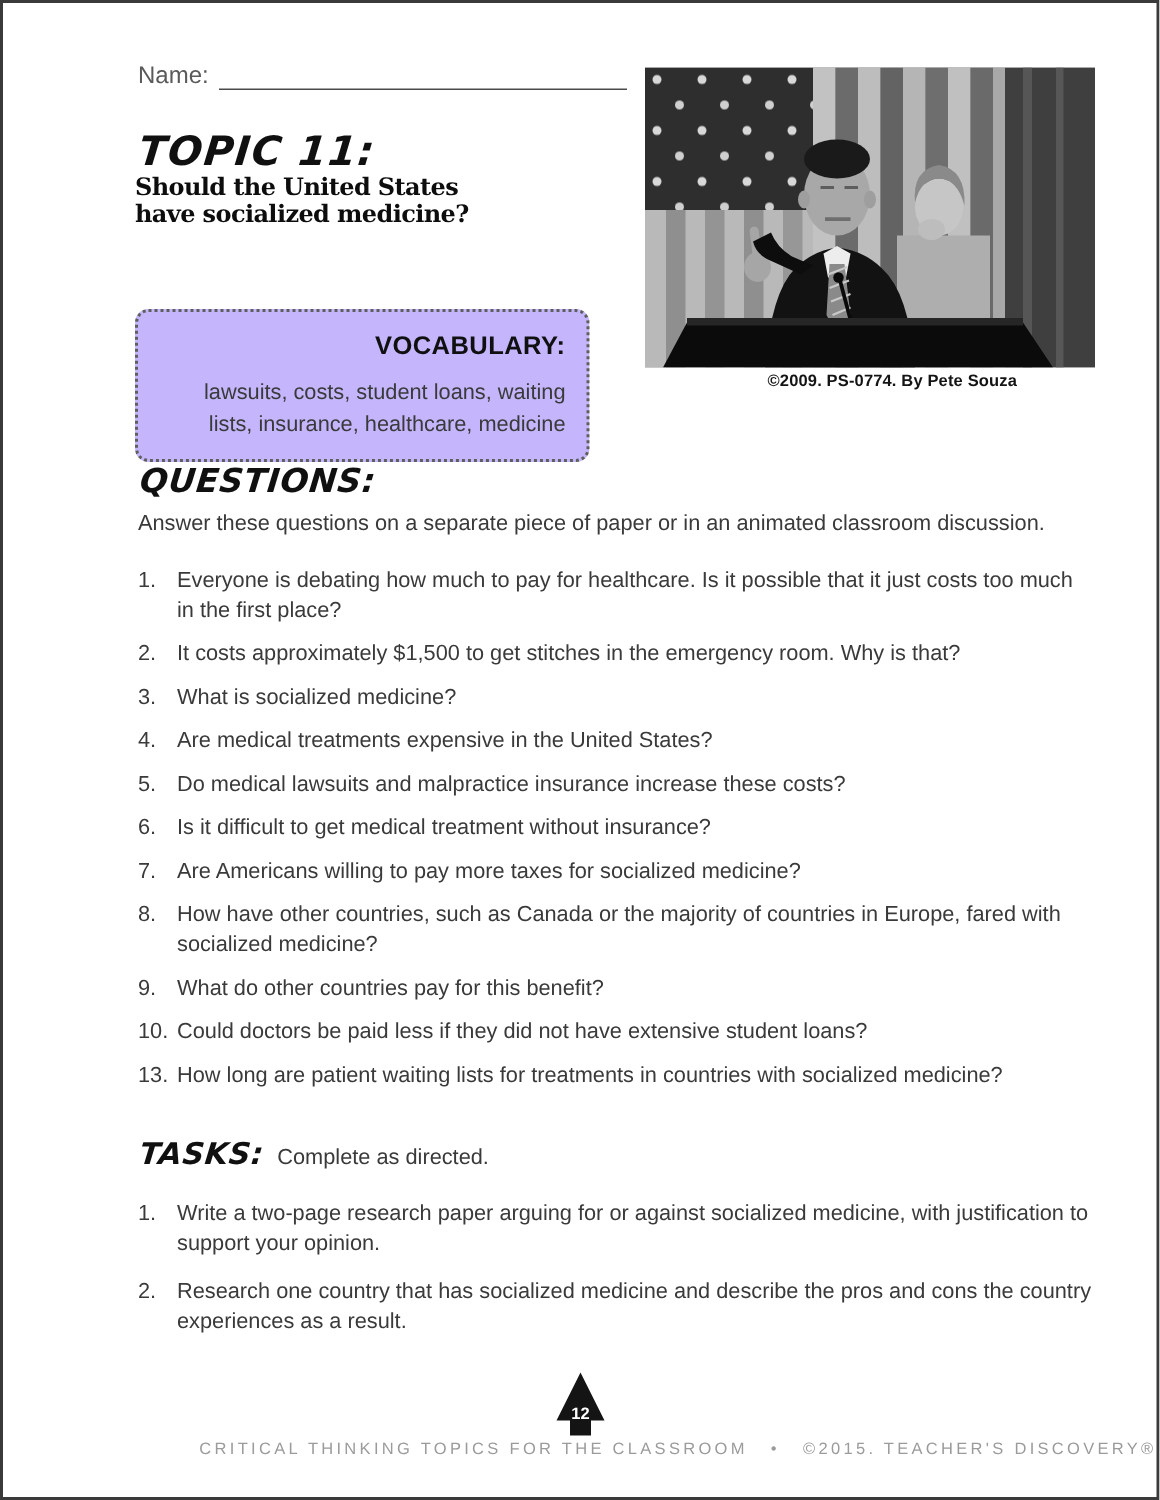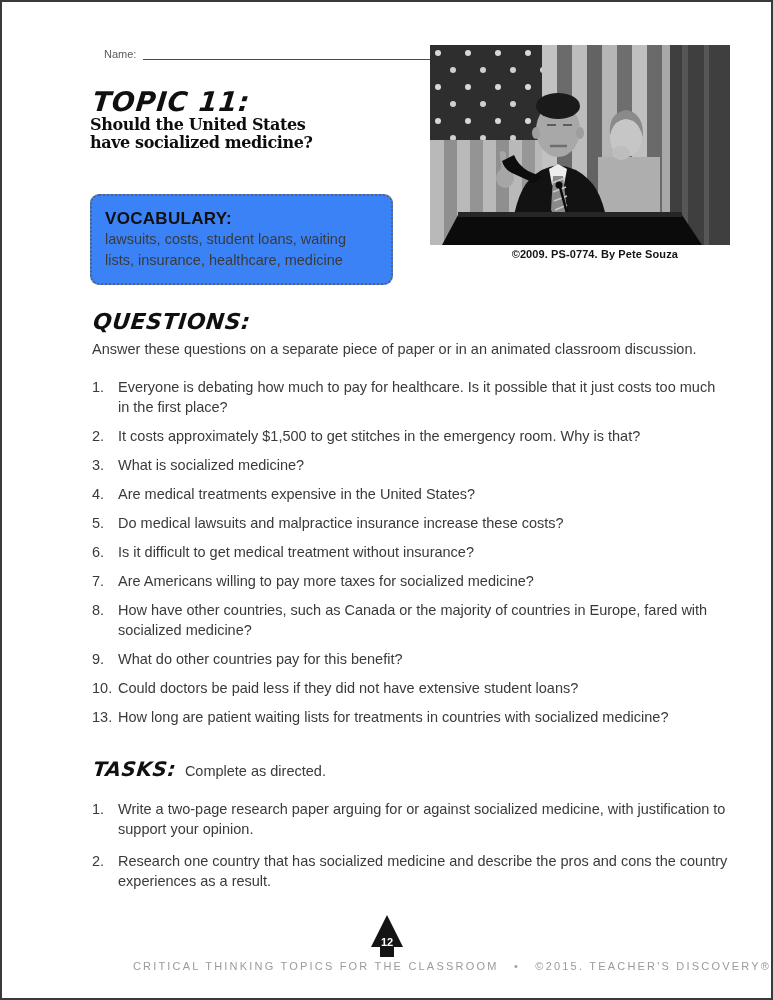--- a/index.html
+++ b/index.html
@@ -10,49 +10,50 @@
     background: #ffffff;
     border: 2px solid #3a3a3a;
     box-sizing: border-box;
     overflow: hidden;
     font-family: "Liberation Sans", sans-serif;
     color: #333;
   }
 
   
   .name-row {
-    position: absolute; left: 102px; top: 40px; width: 326px;
+    position: absolute; left: 90px; top: 40px; width: 326px;
     display: flex; align-items: flex-end;
-    font-size: 11px; color: #5a5a5a;
+    font-size: 16px; color: #5a5a5a;
   }
   .name-line { flex: 1; margin-left: 7px; height: 17px; border-bottom: 1.5px solid #4a4a4a; }
 
   .topic-label {
     position: absolute; left: 89px; top: 84px;
     font-family: "DejaVu Sans", sans-serif;
     font-weight: bold; font-style: italic;
     font-size: 27px; letter-spacing: 1px; color: #101010;
     transform: skewX(-6deg); transform-origin: left bottom;
   }
   .main-title {
     position: absolute; left: 88px; top: 114px; width: 360px;
     font-family: "DejaVu Serif", serif;
     font-weight: bold; font-size: 16px; line-height: 1.15;
     letter-spacing: -0.4px; color: #0d0d0d;
   }
 
   .vocab-box {
-    position: absolute; left: 88px; top: 192px; width: 303px;
+    position: absolute; left: 88px; top: 204px; width: 303px;
     box-sizing: border-box;
     border: 2px dotted #5f5f5f; border-radius: 9px;
     padding: 13px 14px 12px 13px;
-    background: #3b82f6;
+    background: #c4b5fd;
+    text-align: right;
   }
   .vocab-heading { font-size: 17px; font-weight: bold; color: #101010; letter-spacing: 0.3px; }
-  .vocab-words { margin-top: 0; font-size: 14.5px; line-height: 1.45; color: #3a3a3a; }
+  .vocab-words { margin-top: 11px; font-size: 14.5px; line-height: 1.45; color: #3a3a3a; }
 
   .photo-wrap { position: absolute; left: 428px; top: 43px; width: 248px; }
   .photo-wrap svg.photo { display: block; }
   .photo-caption {
     margin-top: 3px; text-align: right;
     font-size: 11px; font-weight: bold; color: #141414; letter-spacing: 0.1px;
   }
 
   
   .content { position: absolute; left: 90px; top: 307px; width: 636px; }

